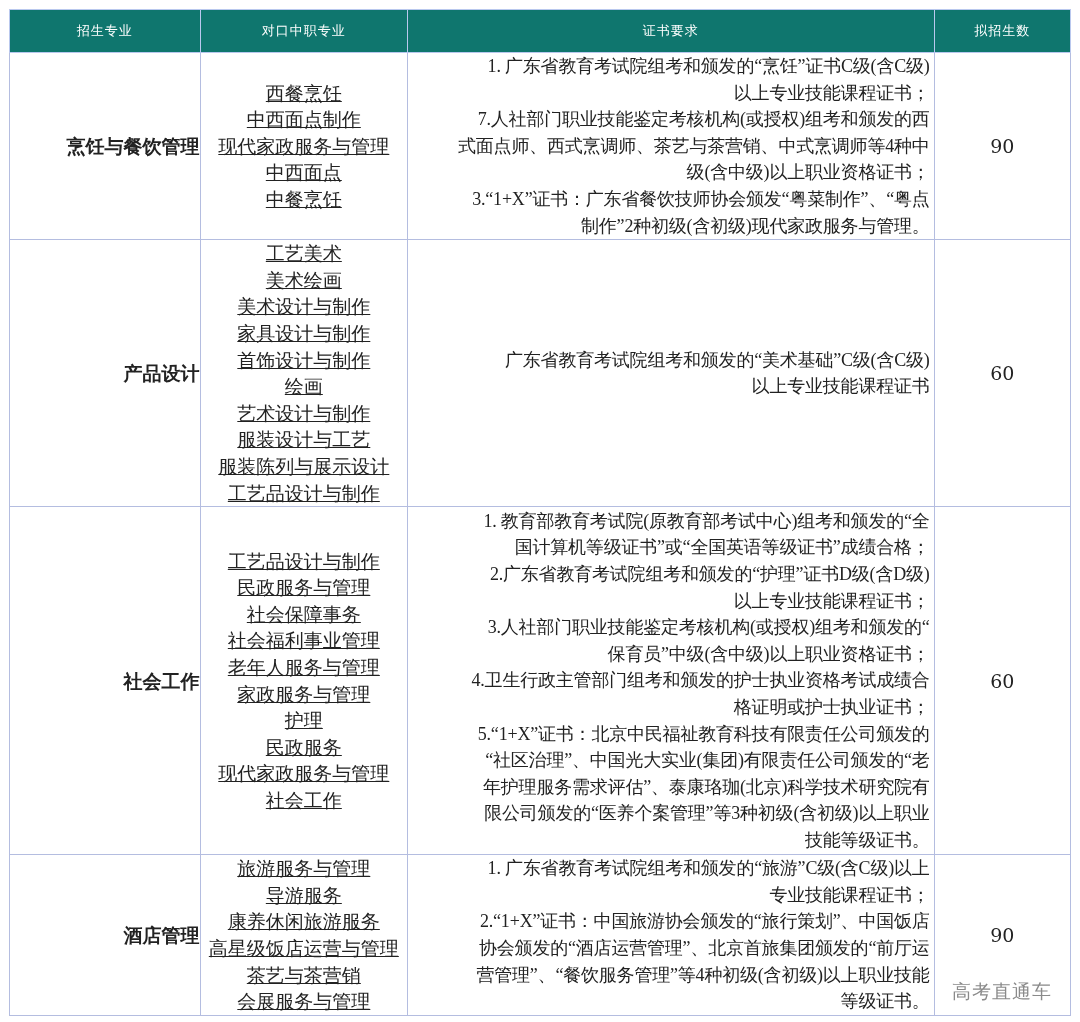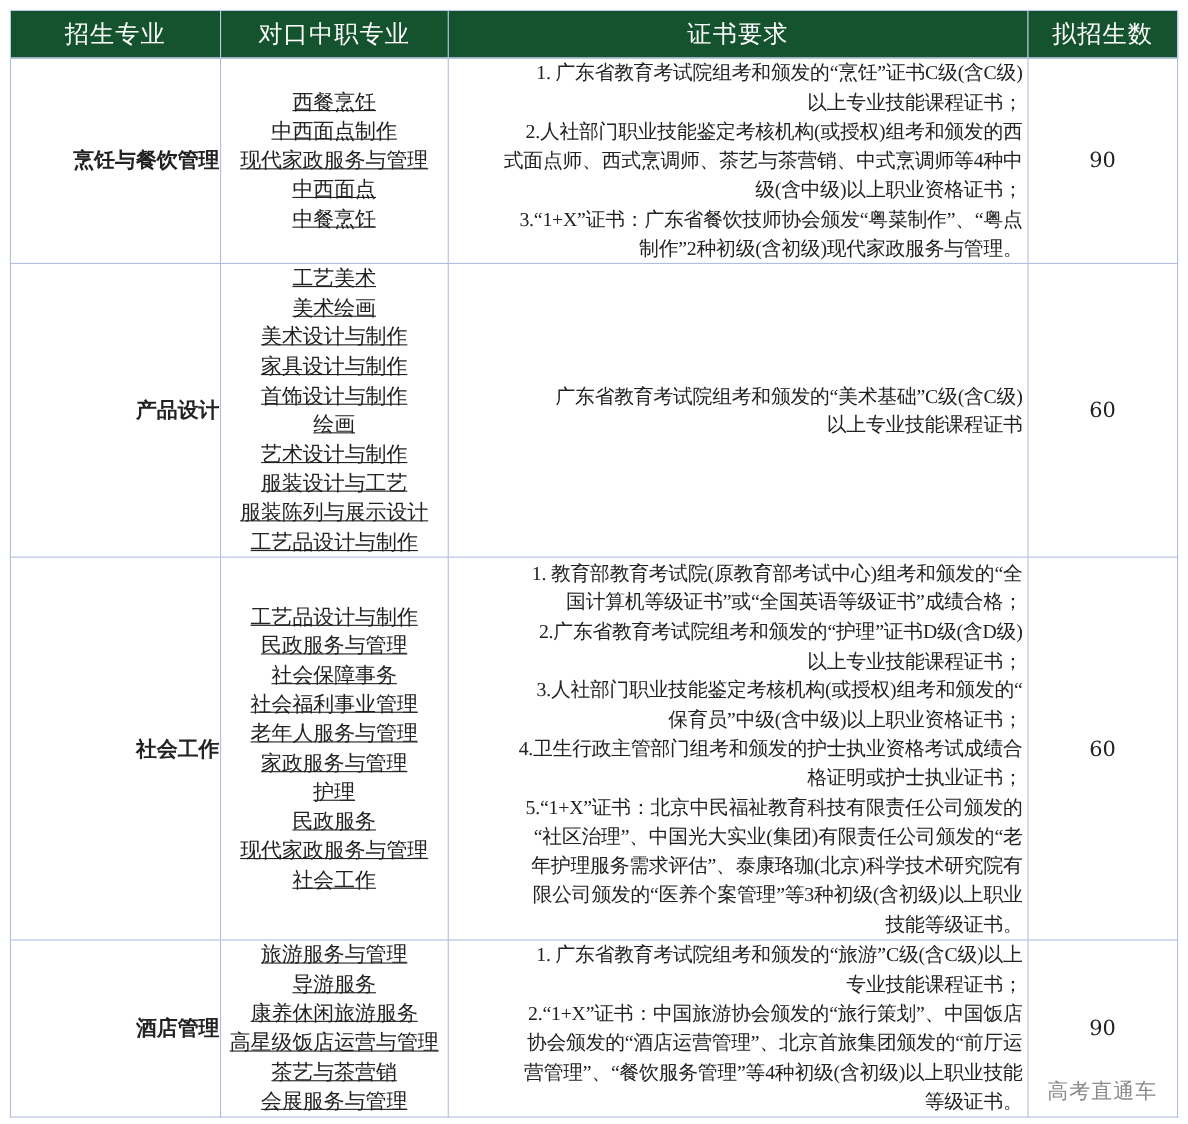--- a/index.html
+++ b/index.html
@@ -22,24 +22,24 @@
     width: 1062px;
     border-collapse: collapse;
     table-layout: fixed;
   }
   .admission-table th,
   .admission-table td {
     border: 1px solid #b4bde0;
     padding: 0;
   }
   .admission-table thead th {
-    background: #14532d;
+    background: #0f766e;
     color: #ffffff;
     font-weight: normal;
-    font-size: 22px;
+    font-size: 13px;
     height: 42px;
     text-align: center;
     vertical-align: middle;
     border-color: #b9c8ee;
     letter-spacing: 1px;
   }
   .col-major { width: 190px; }
   .col-match { width: 207px; }
   .col-cert { width: 525px; }
   .col-count { width: 136px; }
@@ -122,21 +122,21 @@
       <td class="cell-match">
         <span class="match-line">西餐烹饪</span>
         <span class="match-line">中西面点制作</span>
         <span class="match-line">现代家政服务与管理</span>
         <span class="match-line">中西面点</span>
         <span class="match-line">中餐烹饪</span>
       </td>
       <td class="cell-cert">
         <span class="cert-line">1. 广东省教育考试院组考和颁发的“烹饪”证书C级(含C级)</span>
         <span class="cert-line">以上专业技能课程证书；</span>
-        <span class="cert-line">2.人社部门职业技能鉴定考核机构(或授权)组考和颁发的西</span>
+        <span class="cert-line">7.人社部门职业技能鉴定考核机构(或授权)组考和颁发的西</span>
         <span class="cert-line">式面点师、西式烹调师、茶艺与茶营销、中式烹调师等4种中</span>
         <span class="cert-line">级(含中级)以上职业资格证书；</span>
         <span class="cert-line">3.“1+X”证书：广东省餐饮技师协会颁发“粤菜制作”、“粤点</span>
         <span class="cert-line">制作”2种初级(含初级)现代家政服务与管理。</span>
       </td>
       <td class="cell-count">90</td>
     </tr>
 
     <tr class="row-2">
       <td class="cell-major">产品设计</td>

